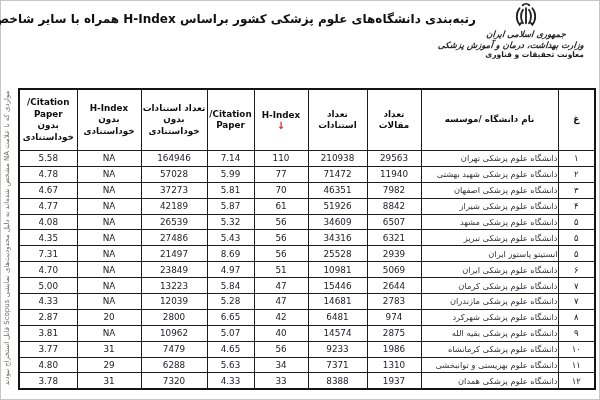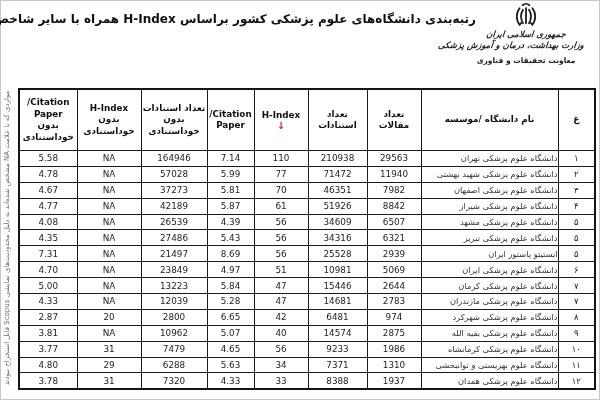--- a/index.html
+++ b/index.html
@@ -24,22 +24,22 @@
   .logo-block{
     position:absolute;top:2px;right:16px;width:116px;
     direction:rtl;text-align:center;color:#1c1c1e;
   }
   .emblem{display:block;margin:0 auto 1px auto;}
   .org-callig{
     font-size:8.5px;font-weight:bold;font-style:italic;line-height:10.5px;
     transform:skewX(-6deg);white-space:nowrap;color:#26262a;
   }
   .org-sub{
-    font-size:7.5px;font-weight:bold;line-height:10px;margin-top:6px;
-    color:#1b1b1e;white-space:nowrap;
+    font-size:7.5px;font-weight:bold;line-height:10px;margin-top:0;
+    color:#1b1b1e;white-space:nowrap;text-align:right;
   }
 
   
   .side-note{
     position:absolute;left:1px;top:88px;width:300px;height:13px;
     transform-origin:0 0;
     transform:rotate(-90deg) translateX(-300px);
     direction:rtl;text-align:center;
     font-size:7px;line-height:13px;color:#6e6a62;white-space:nowrap;
   }
@@ -191,21 +191,21 @@
     <td>NA</td>
     <td>4.77</td>
   </tr>
 
   <tr>
     <td class="rankcell">۵</td>
     <td class="name">دانشگاه علوم پزشکی مشهد</td>
     <td>6507</td>
     <td>34609</td>
     <td>56</td>
-    <td>4.39</td>
+    <td>5.32</td>
     <td>26539</td>
     <td>NA</td>
     <td>4.08</td>
   </tr>
 
   <tr>
     <td class="rankcell">۵</td>
     <td class="name">دانشگاه علوم پزشکی تبریز</td>
     <td>6321</td>
     <td>34316</td>

